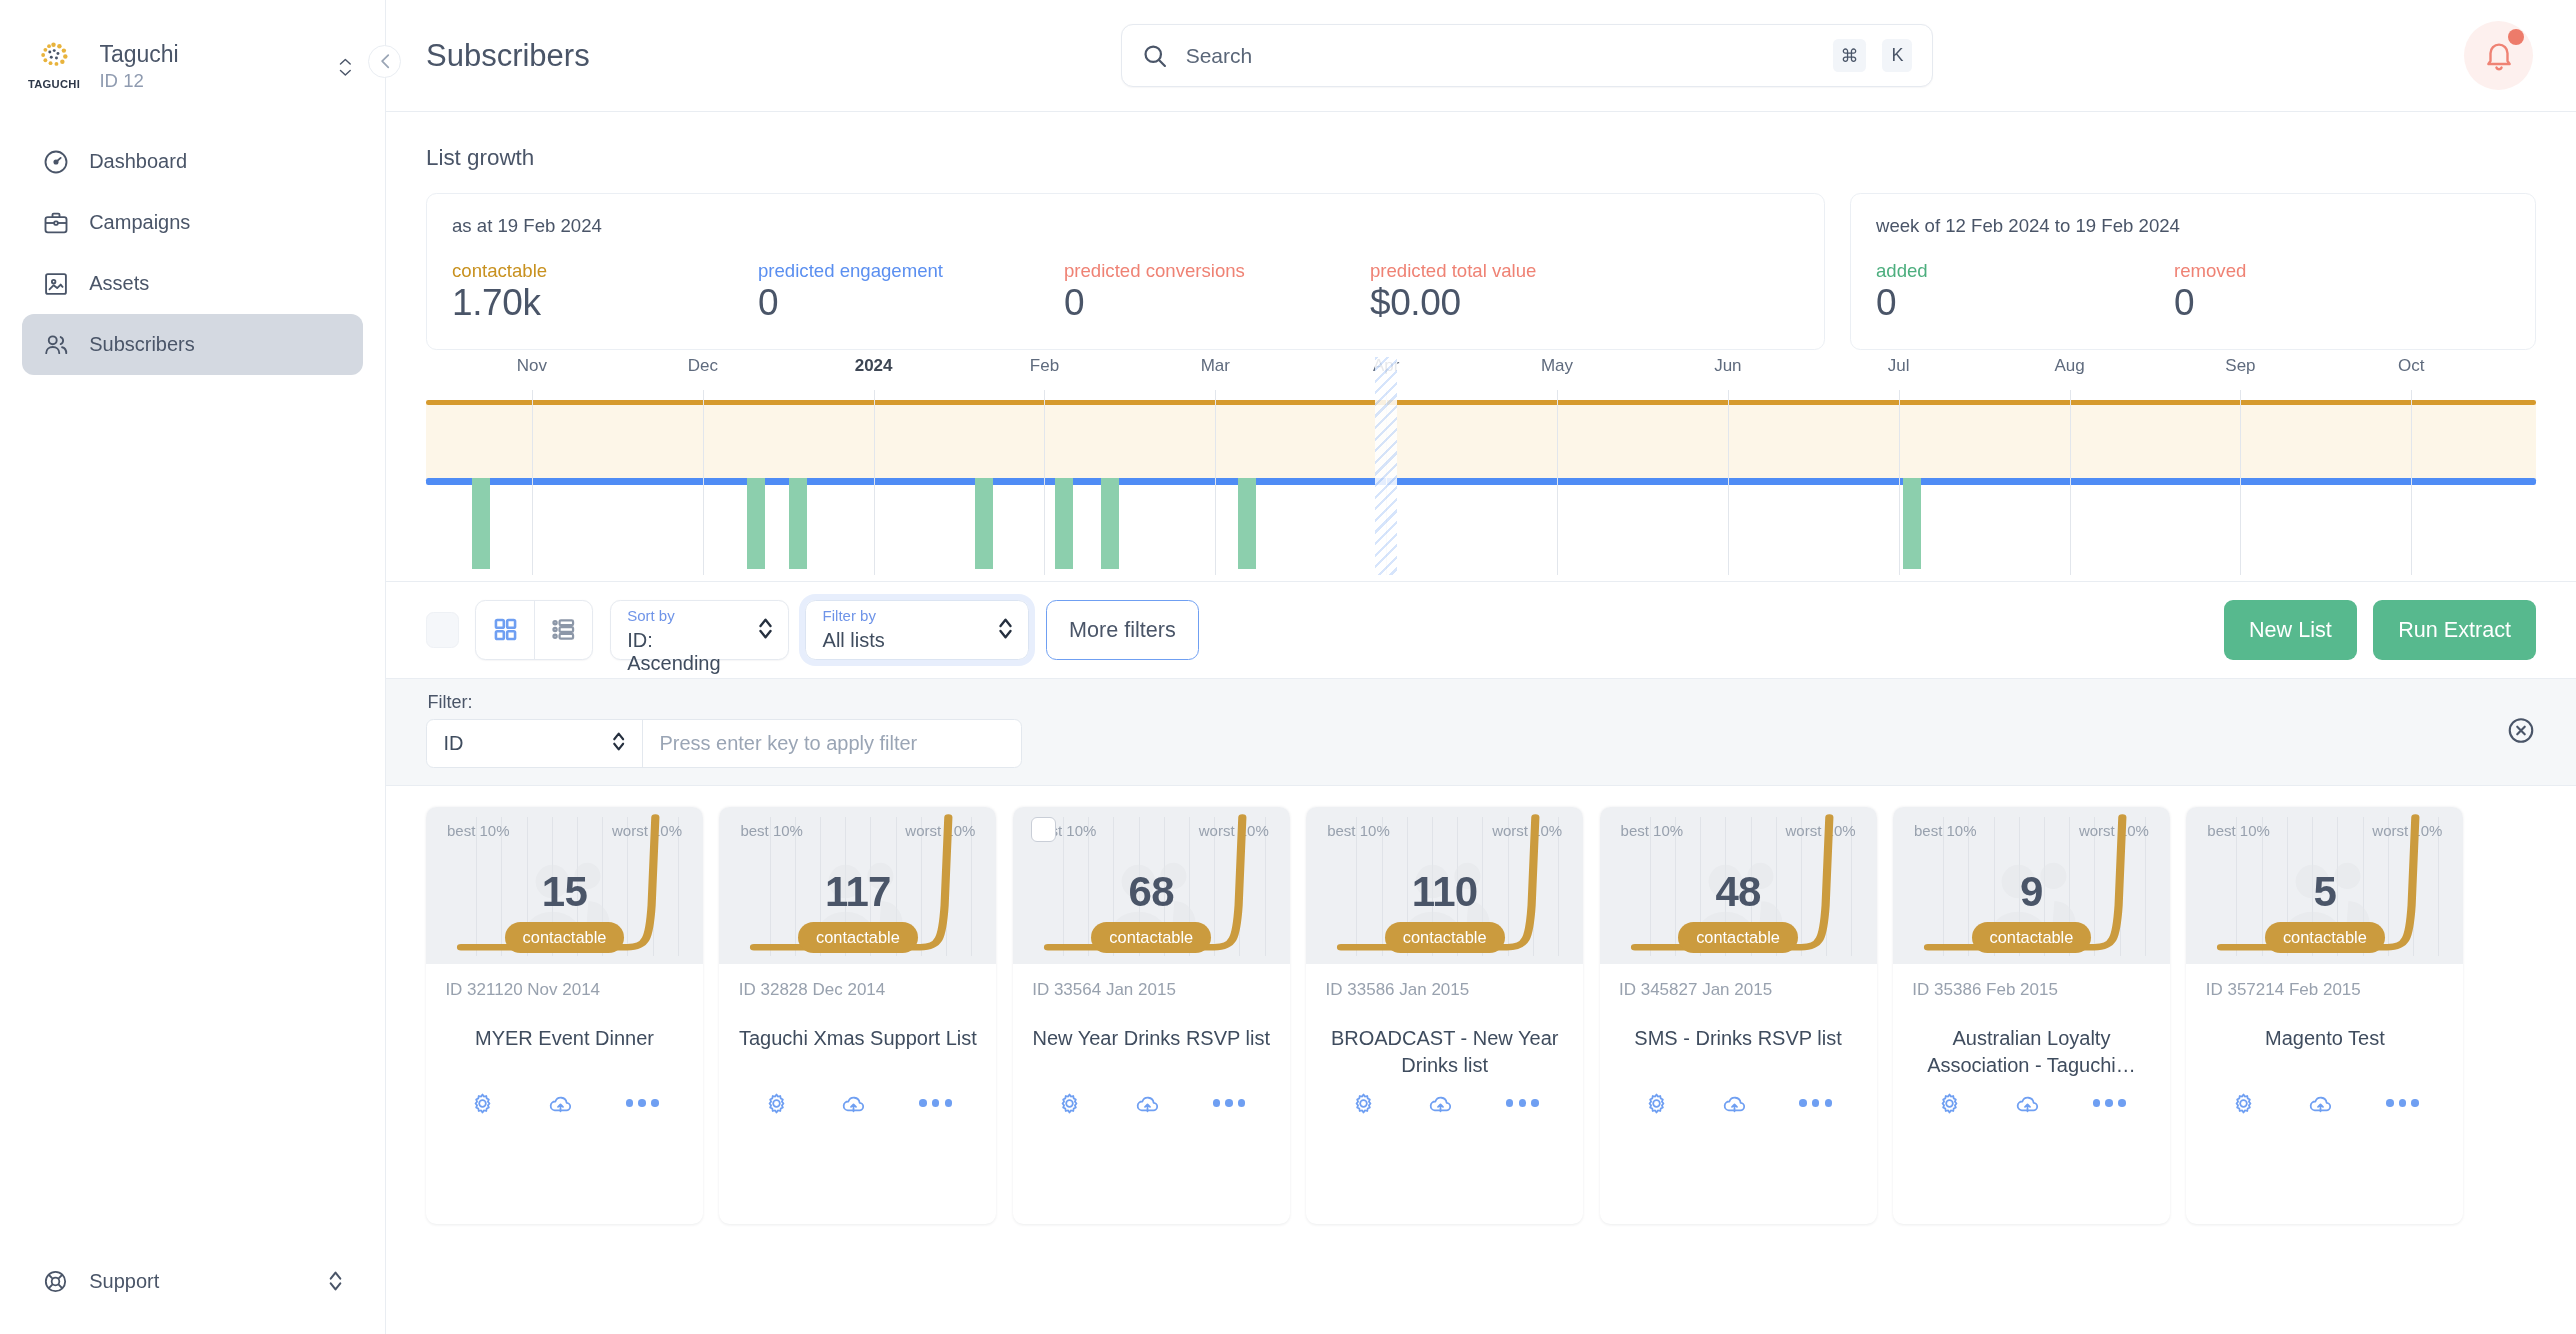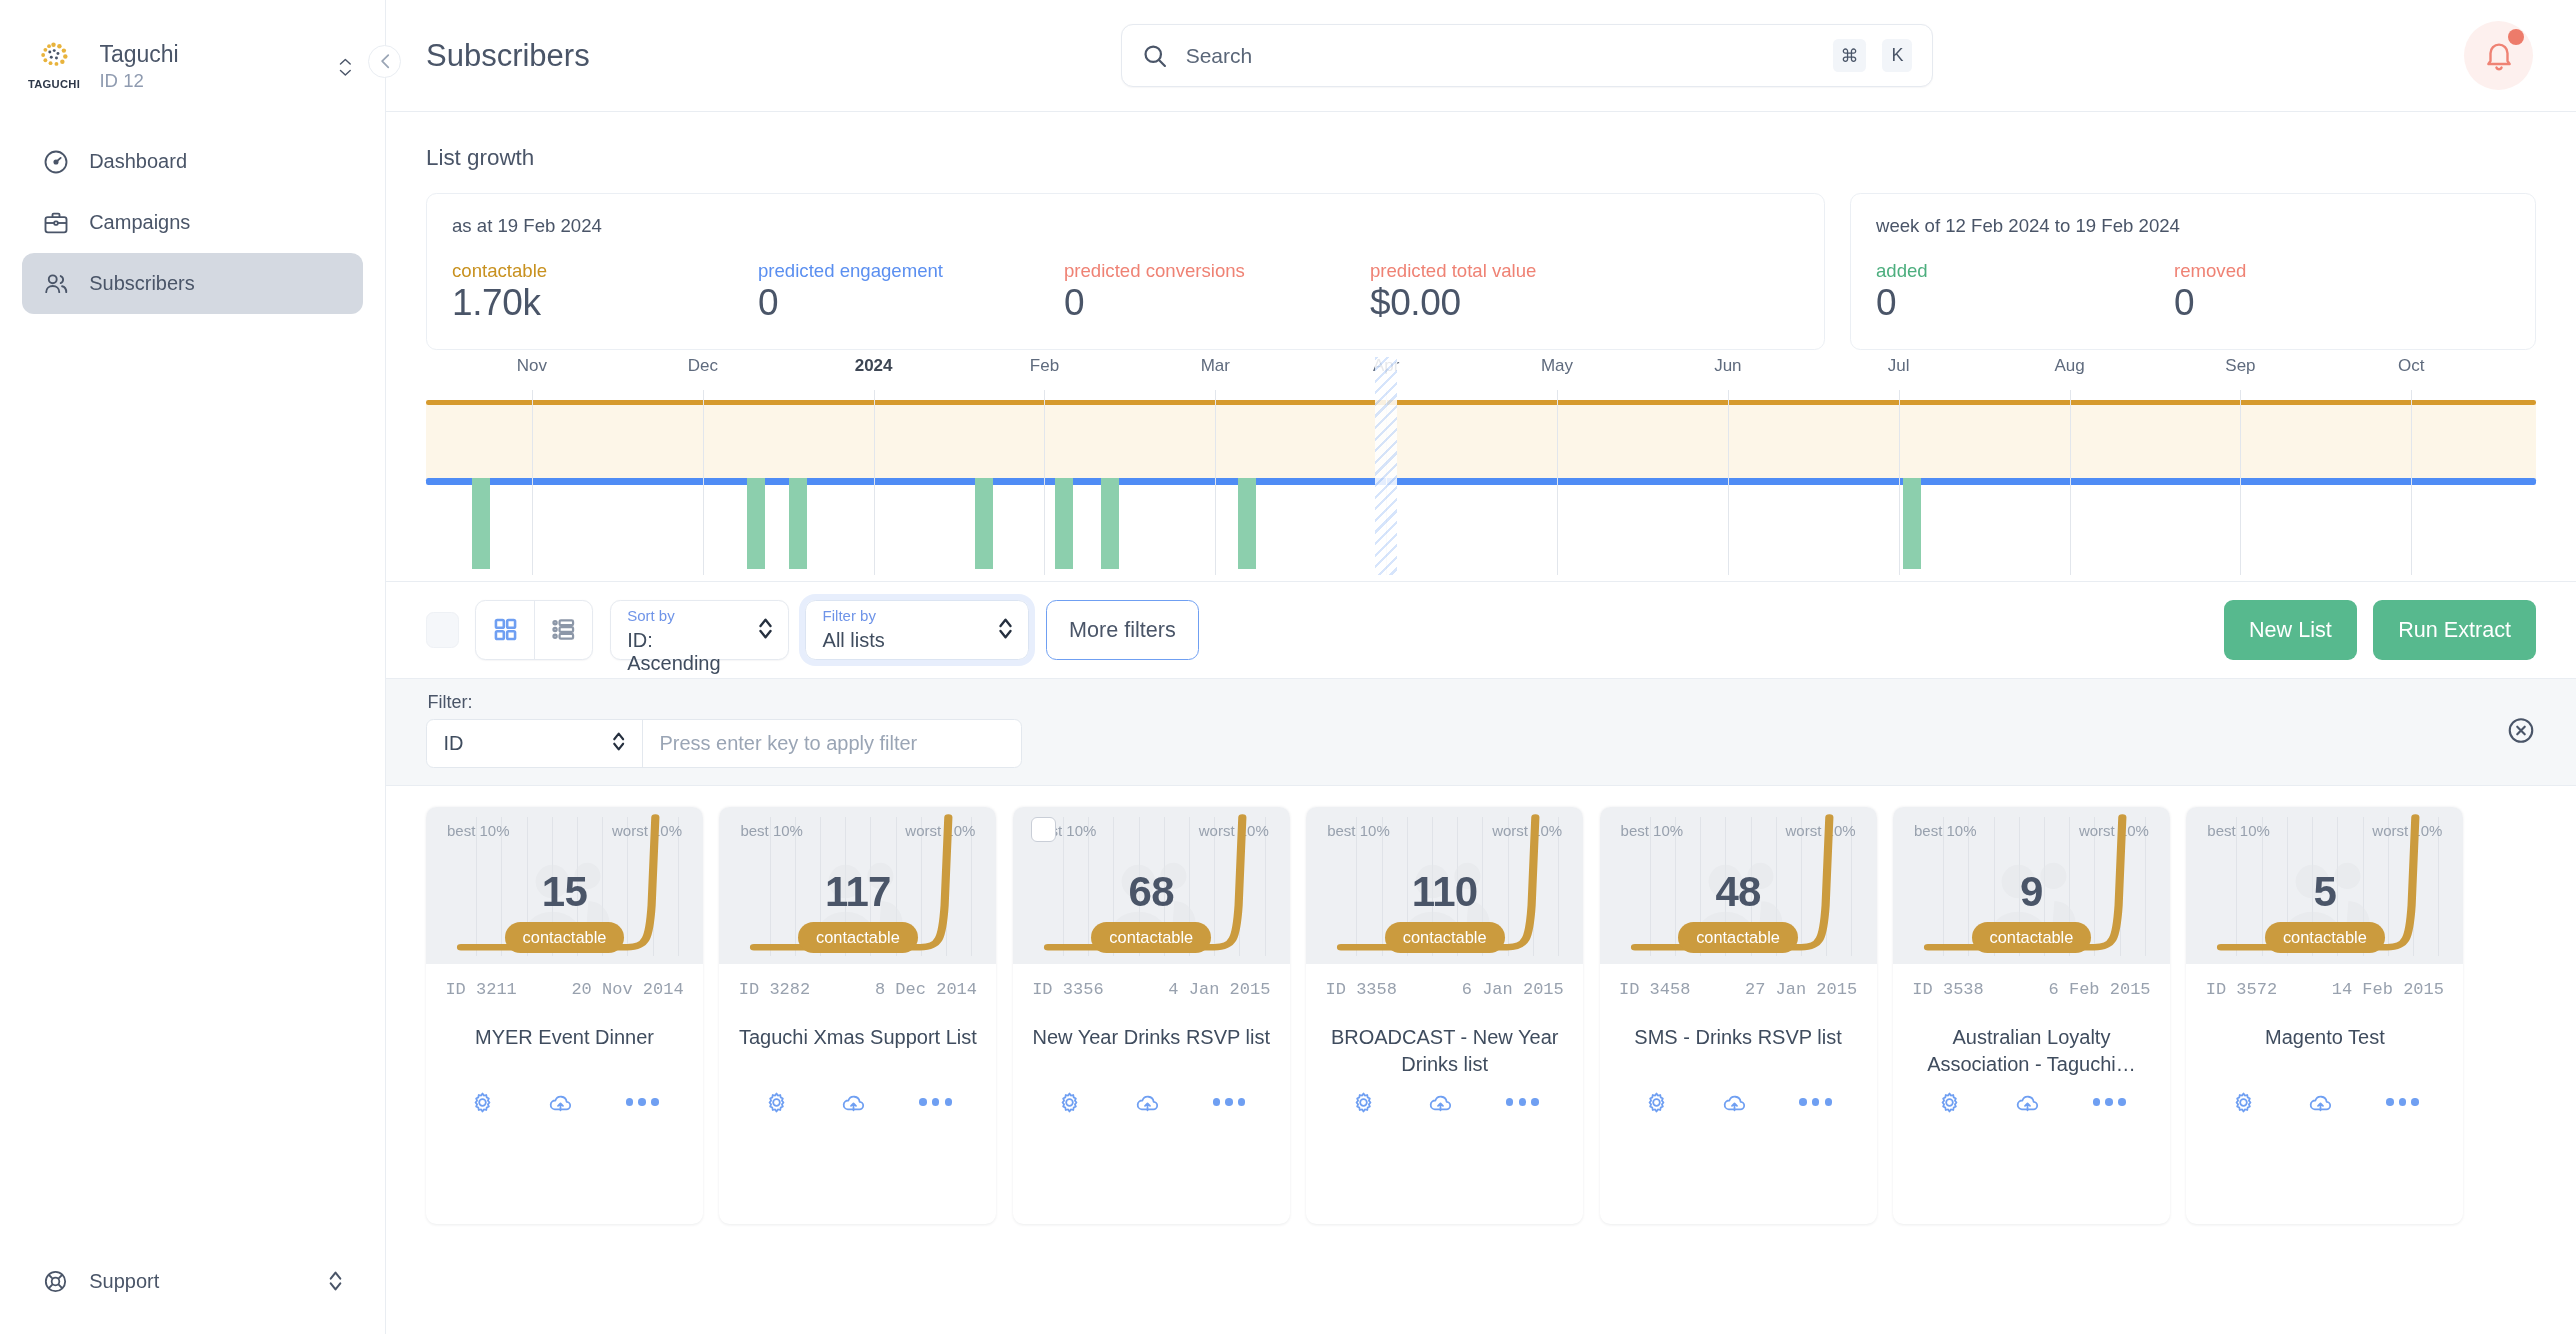--- a/index.html
+++ b/index.html
@@ -173,21 +173,21 @@
   .cg-num { font-size: 42px; font-weight: 700; color: #4a5568; line-height: 1; letter-spacing:-0.7px;}
   .cg-badge {
     display: inline-block; margin-top: 9px; background: #cb9b3e; color: #fff;
     font-size: 16.4px; padding: 6px 18px; border-radius: 16.4px;
   }
   .cg-checkbox {
     position: absolute; left: 18px; top: 10.4px; width: 25px; height: 25px;
     border: 0.7px solid #c9ced7; border-radius: 6px; background: #fff; cursor: pointer; z-index: 4;
   }
   .card-body { padding: 16.4px 19.4px 0 19.4px; }
-  .card-meta { display: flex; justify-content: space-between; font-size: 17px; color: #98a1ae; font-family: Liberation Mono, monospace; }
+  .card-meta { display: flex; font-size: 17px; color: #98a1ae; }
   .card-name { text-align: center; font-size: 20px; color: #3f4c5e; margin-top: 25px; line-height: 1.35; min-height: 55px; }
   .card-actions { display: flex; justify-content: space-between; align-items: center; padding: 10.4px 25px 0 25px; color:#6f9ff2; }
   .act { cursor: pointer; display:flex; align-items:center; justify-content:center; }
   .dots { display: flex; gap: 5.2px; }
   .dots i { width: 7.5px; height: 7.5px; border-radius: 50%; background: #6f9ff2; display:block; }
 </style>
 </head>
 <body>
 
 <div class="app">
@@ -249,20 +249,30 @@
         <span class="nav-ico">
           <svg width="28" height="28" viewBox="0 0 24 24" fill="none" stroke="#4a5568" stroke-width="1.6" stroke-linejoin="round">
             <rect x="3" y="7" width="18" height="13" rx="2"></rect>
               <path d="M9 7V5a1 1 0 0 1 1-1h4a1 1 0 0 1 1 1v2"></path>
               <path d="M3 12h18"></path>
               <rect x="10.5" y="10.6" width="3" height="3" rx="1" fill="#fff"></rect>
           </svg>
         </span>
         <span class="nav-label">Campaigns</span>
       </div>
+      <div class="nav-item">
+        <span class="nav-ico">
+          <svg width="28" height="28" viewBox="0 0 24 24" fill="none" stroke="#4a5568" stroke-width="1.6" stroke-linejoin="round">
+            <rect x="3.5" y="3.5" width="17" height="17" rx="1.5"></rect>
+              <circle cx="10" cy="10" r="1.5"></circle>
+              <path d="M6 17l4-4 3 2.5 3-3 2 2.5"></path>
+          </svg>
+        </span>
+        <span class="nav-label">Assets</span>
+      </div>
       <div class="nav-item active">
         <span class="nav-ico">
           <svg width="28" height="28" viewBox="0 0 24 24" fill="none" stroke="#4a5568" stroke-width="1.6" stroke-linecap="round" stroke-linejoin="round">
             <circle cx="9.2" cy="8" r="3.4"></circle>
               <path d="M3.6 19c0-3.2 2.5-5.3 5.6-5.3s5.6 2.1 5.6 5.3"></path>
             <path d="M16 5.2a3.2 3.2 0 0 1 0 6"></path>
               <path d="M17.2 13.9c2.2.5 3.6 2.3 3.6 5.1"></path>
           </svg>
         </span>
         <span class="nav-label">Subscribers</span>

